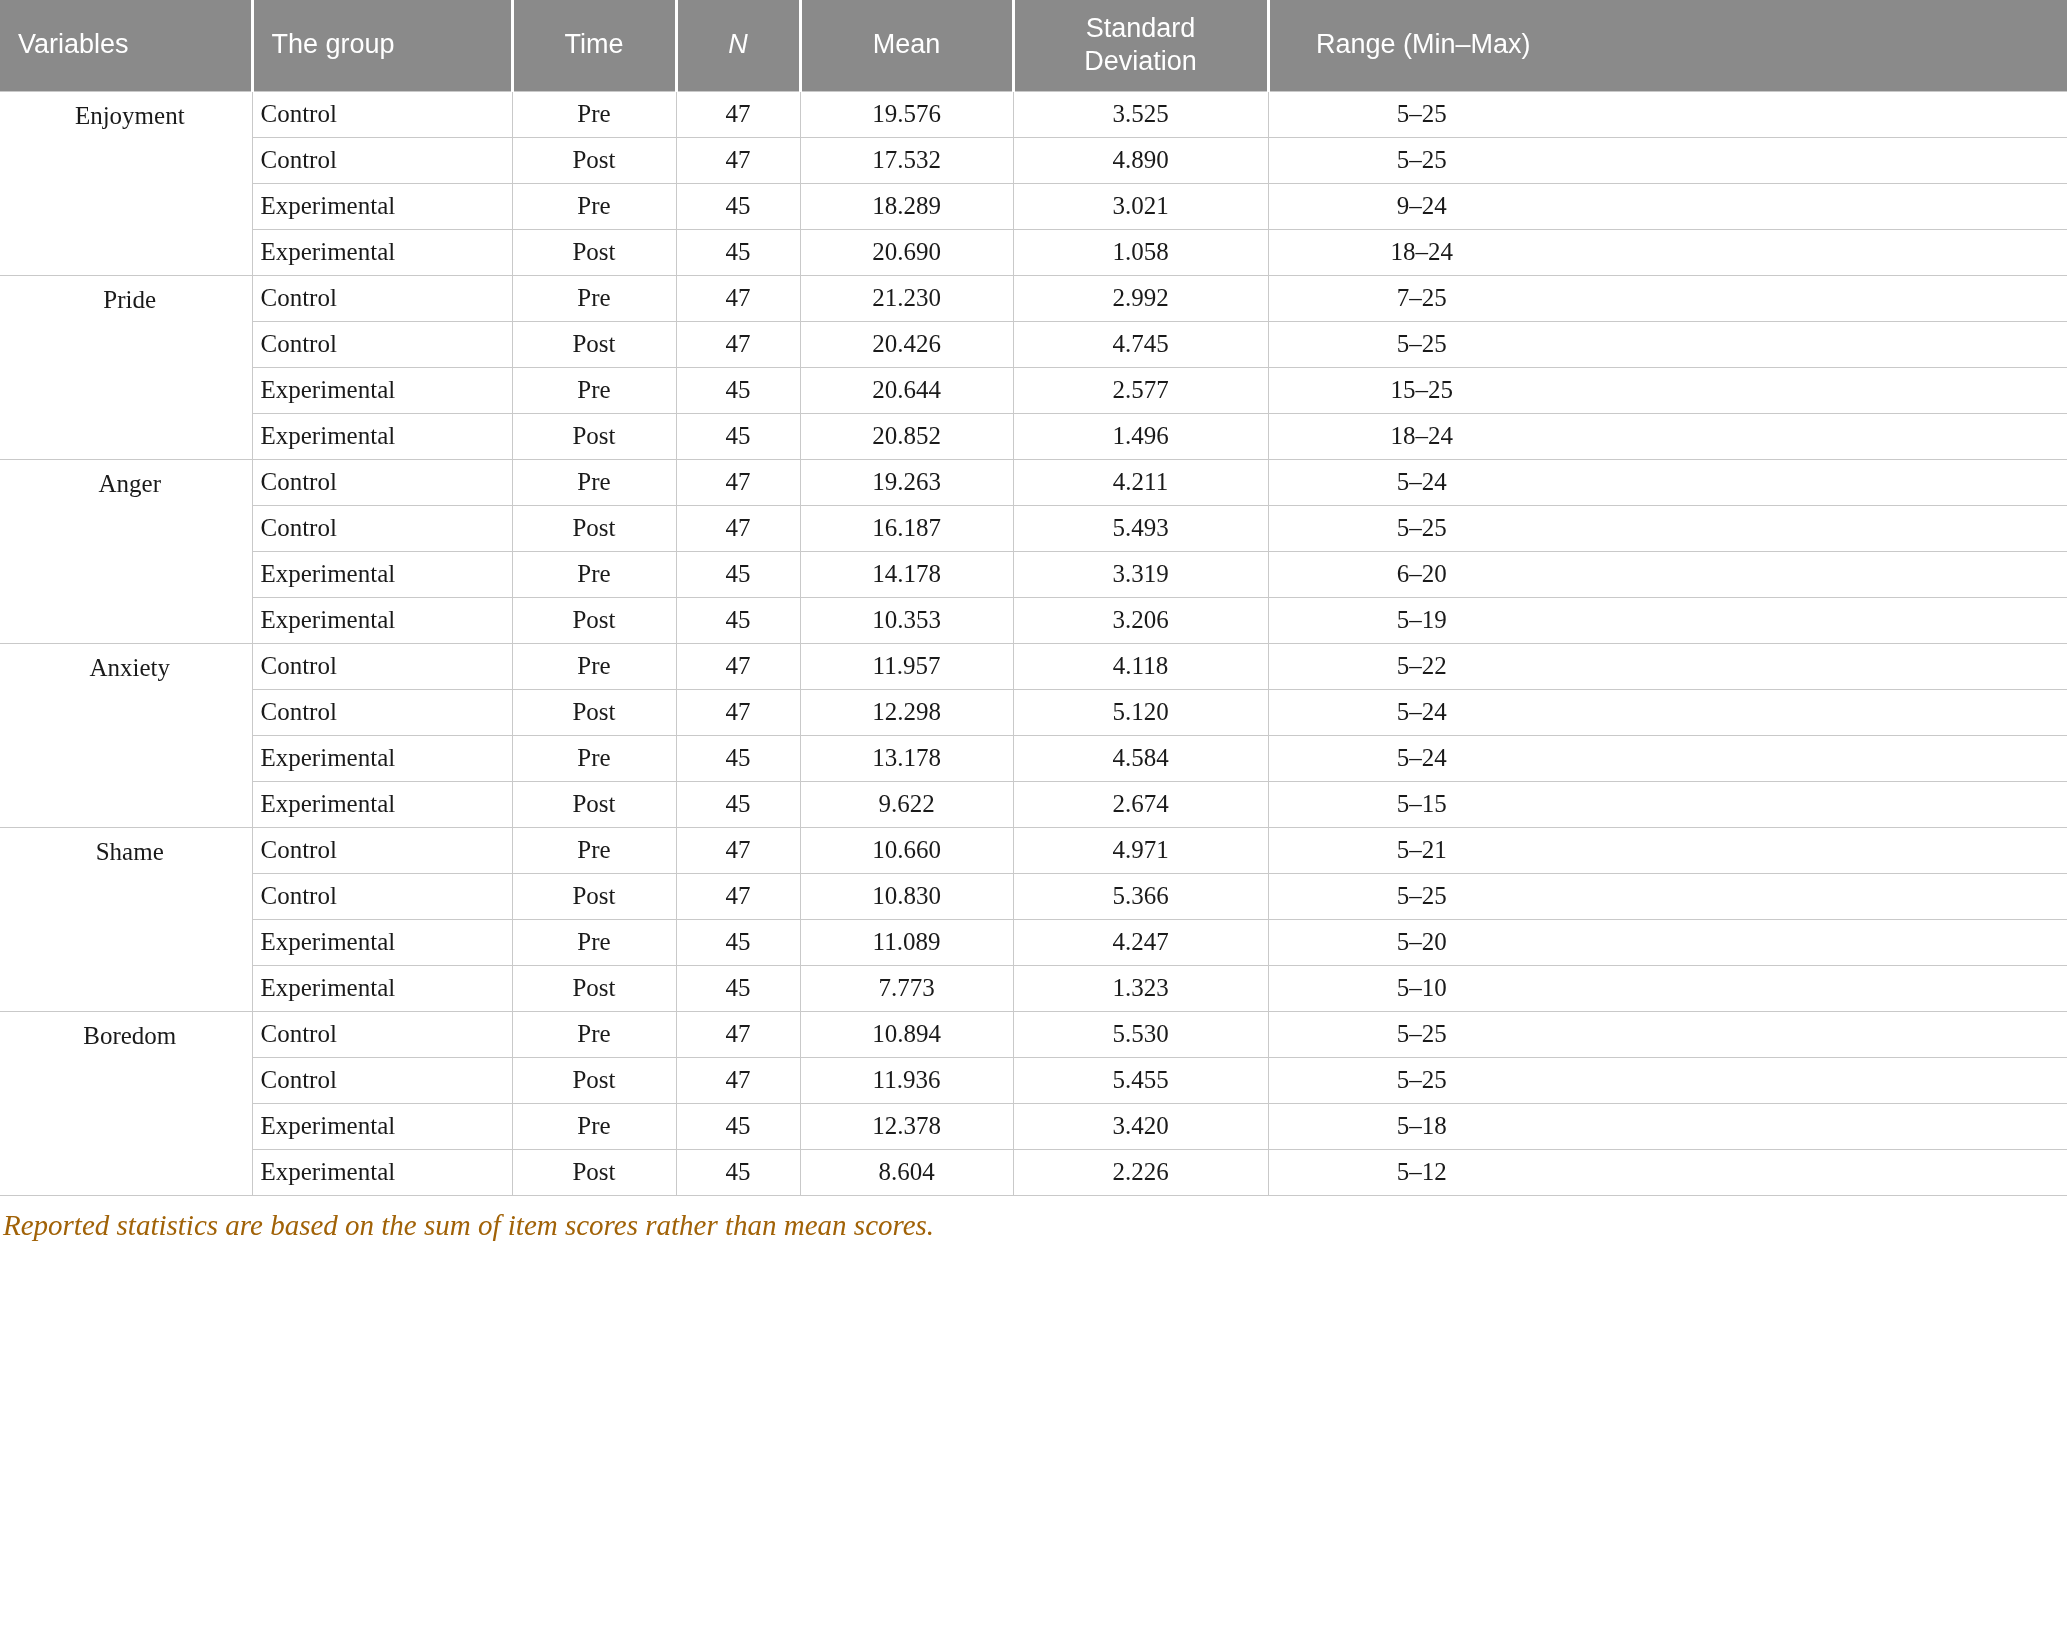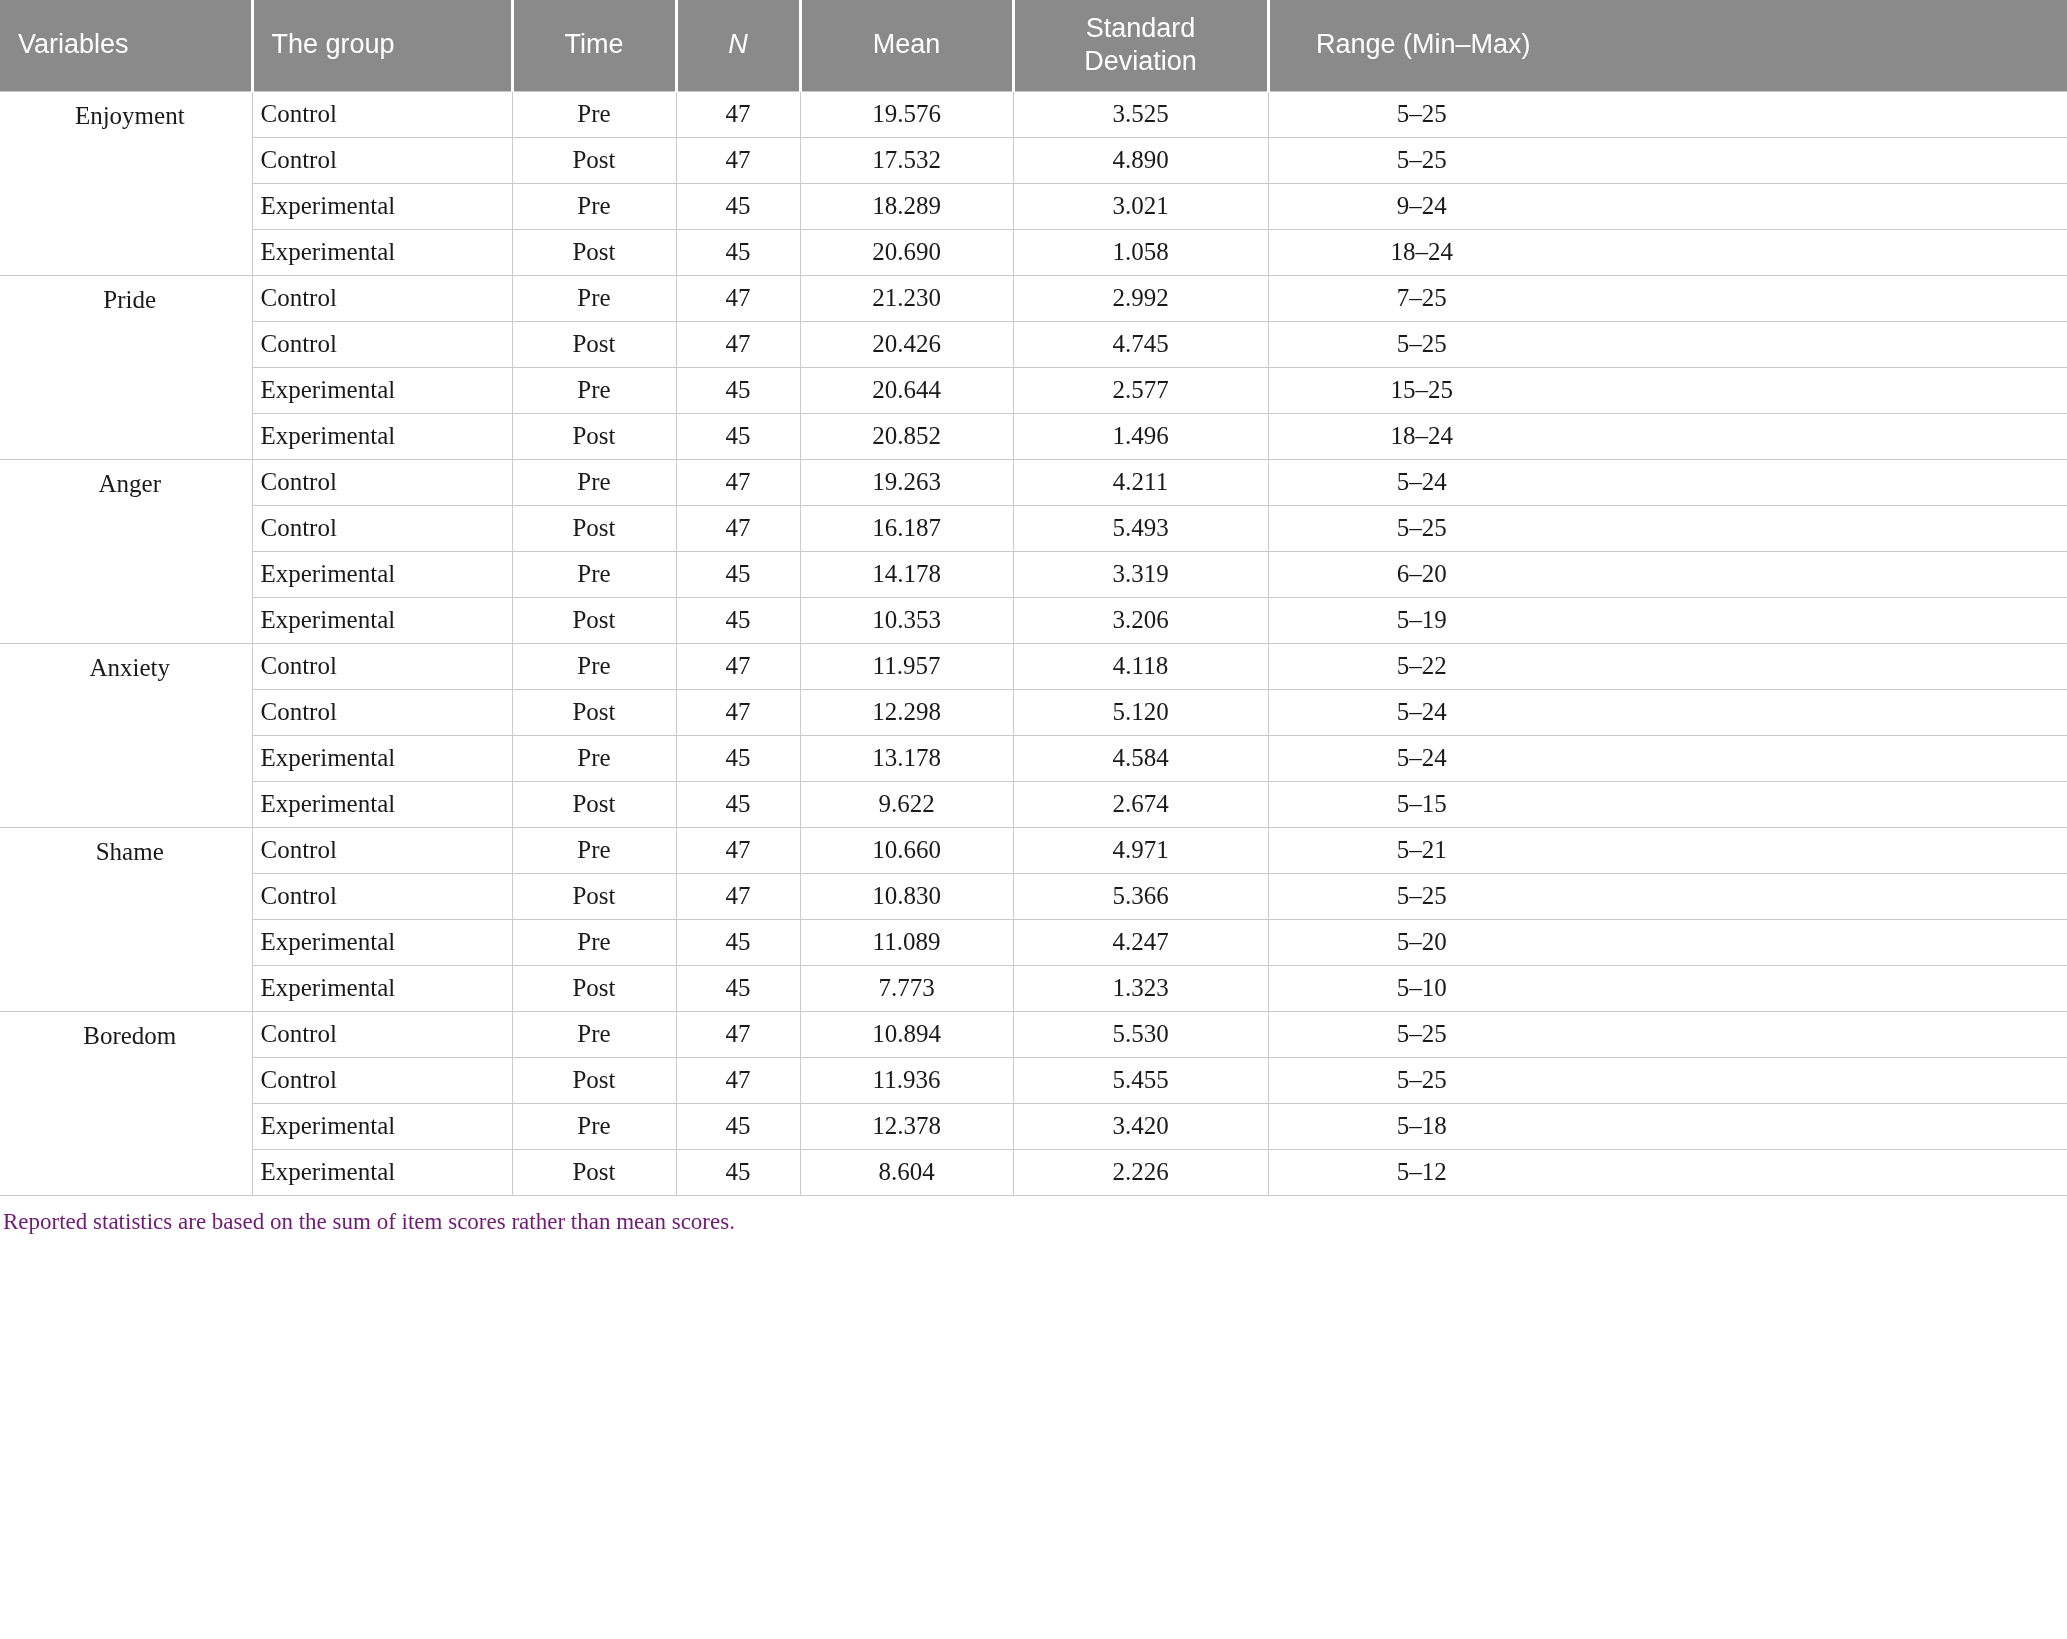--- a/index.html
+++ b/index.html
@@ -53,23 +53,24 @@
   tbody td.col-0 {
     text-align: center;
     vertical-align: top;
     padding: 10px 8px 0 16px;
     border-left: none;
   }
   tbody td.col-1 { text-align: left; }
   tbody td.col-6 { border-right: none; padding-right: 500px; }
   
   .footnote {
-    font-size: 23px;
-    color: #701a75;
+    font-size: 29px;
+    color: #a16207;
     padding: 13px 0 0 3px;
+    font-style: italic;
   }
 </style>
 </head>
 <body>
 
 <div class="page">
   <table class="stats-table">
     <colgroup>
       <col style="width:252px">
       <col style="width:260px">

